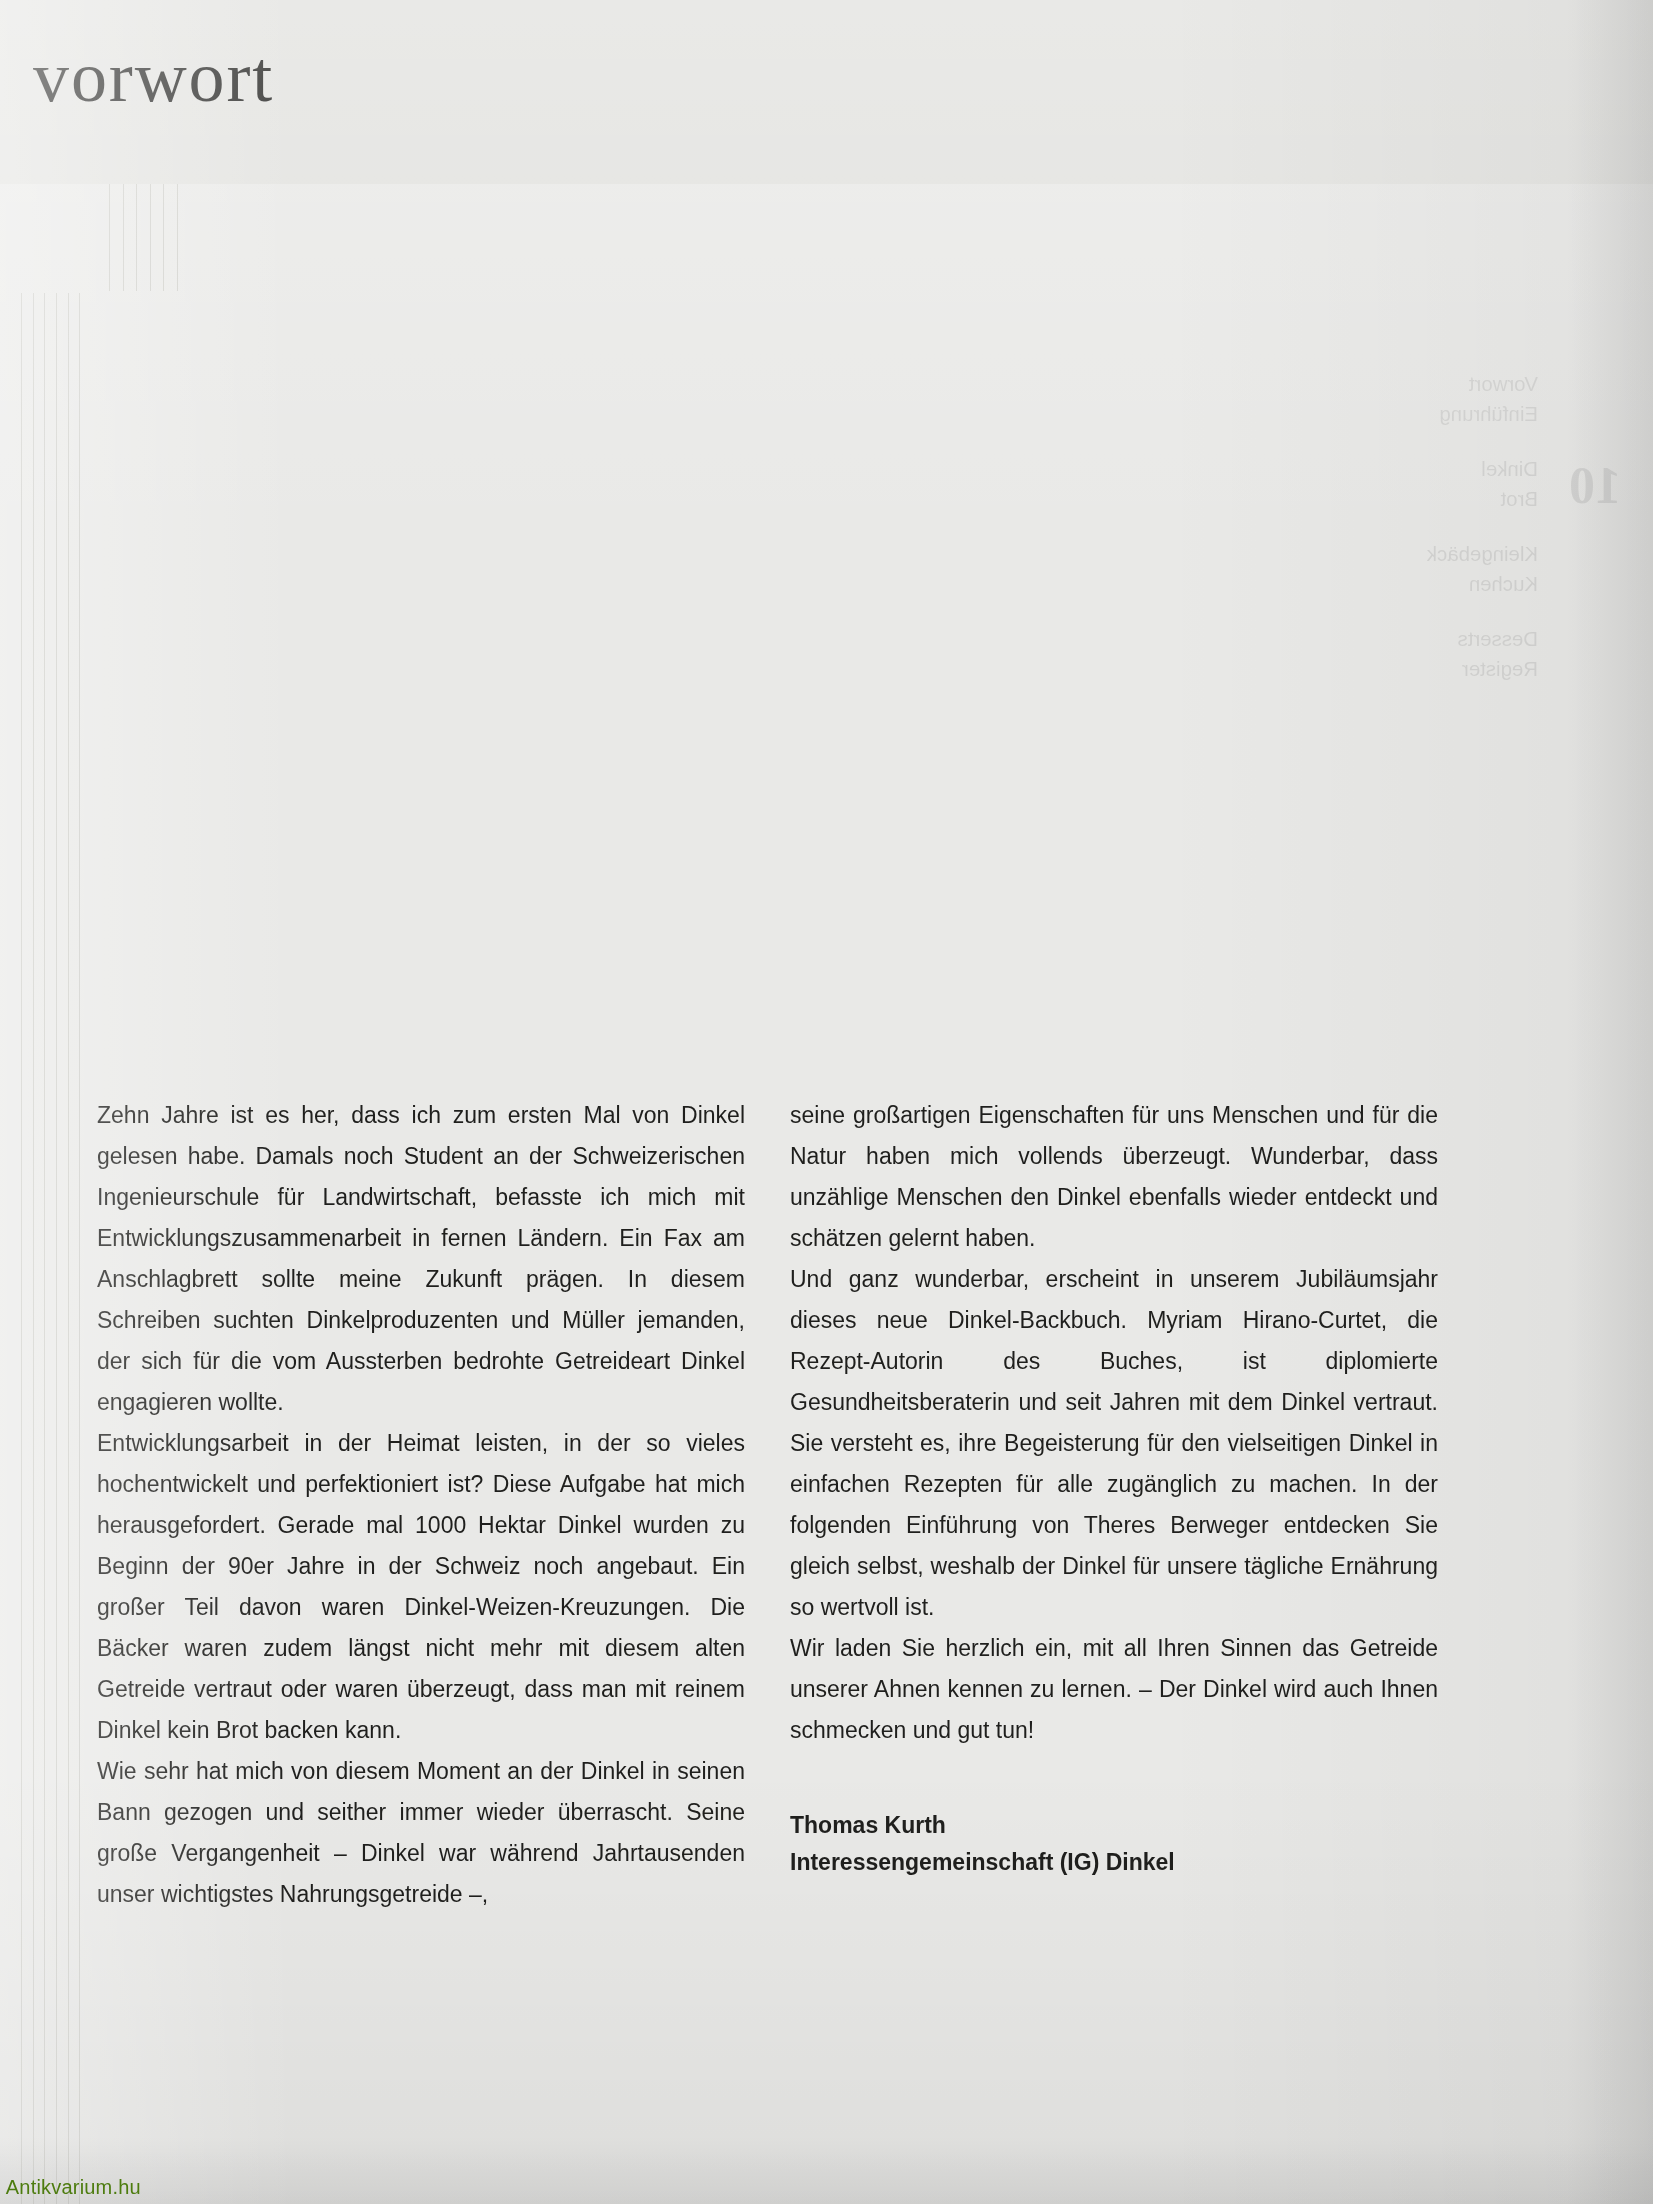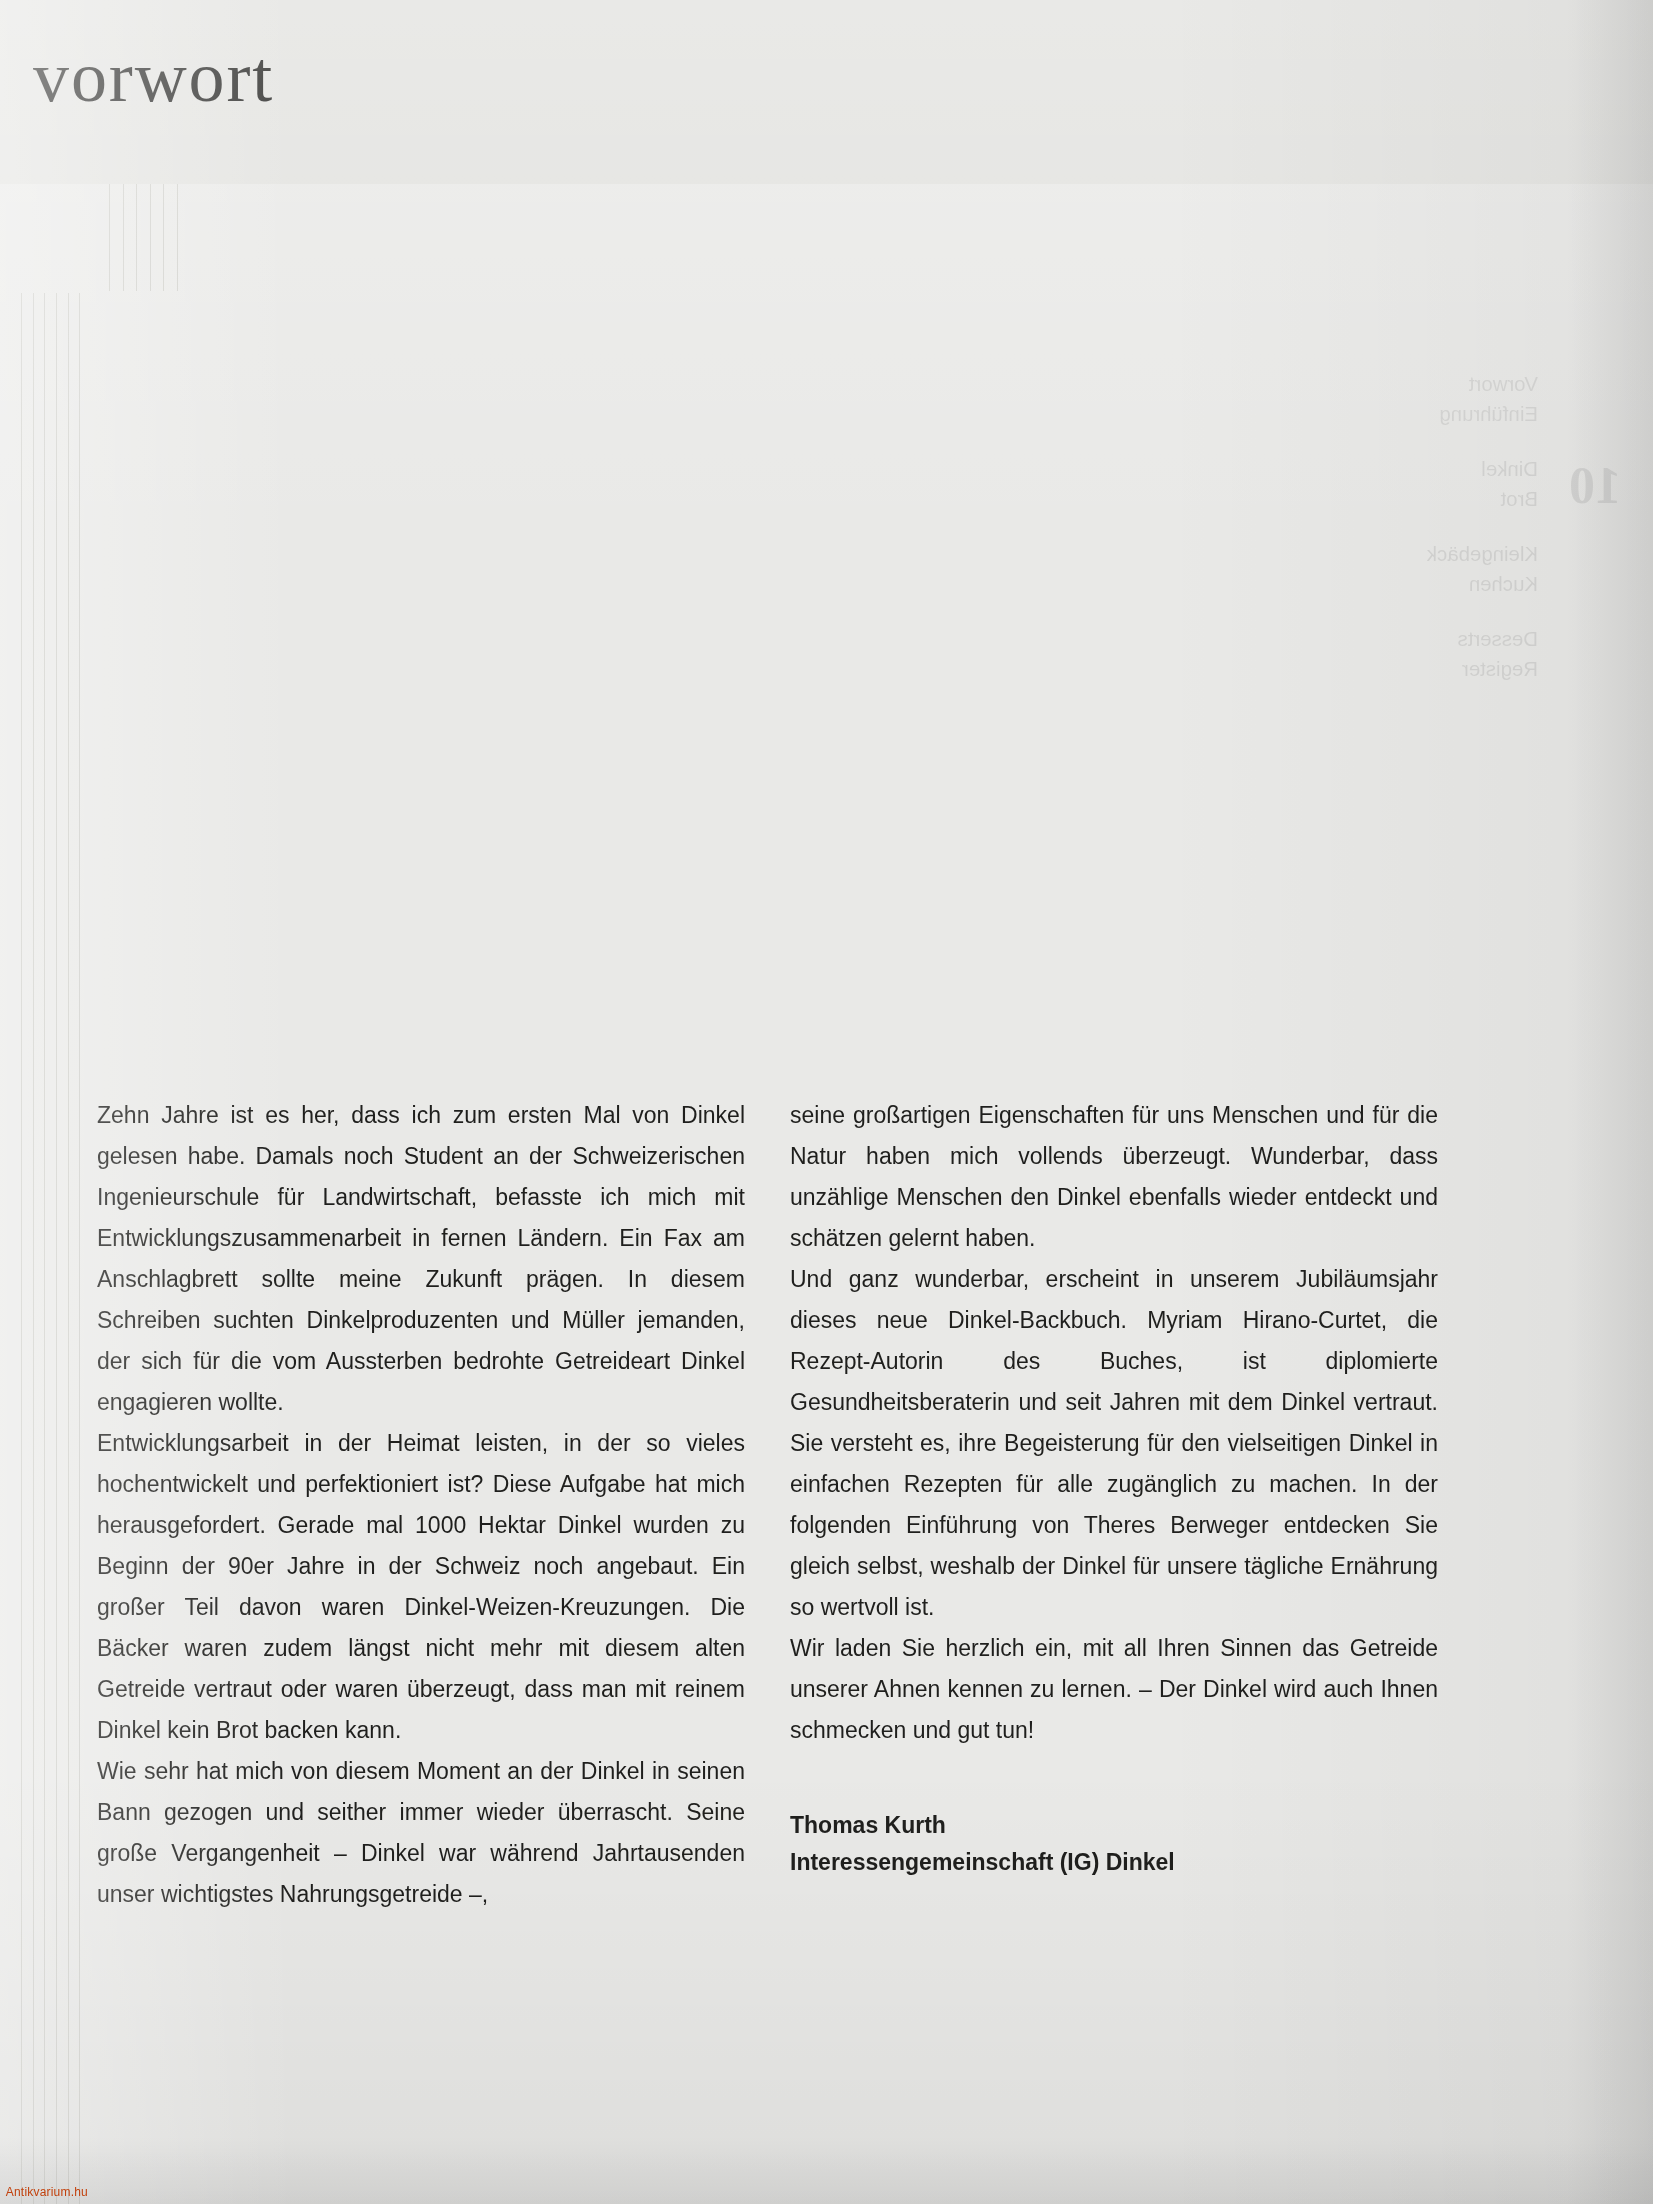--- a/index.html
+++ b/index.html
@@ -144,22 +144,22 @@
     font-weight: bold;
     line-height: 37px;
     text-align: left;
   }
   .signature div { white-space: nowrap; }
 
   .watermark {
     position: absolute;
     left: 5.8px;
     bottom: 5.8px;
-    font-size: 12px;
-    color: #c2410c;
+    font-size: 20px;
+    color: #4d7c0f;
     letter-spacing: 0.2px;
   }
 </style>
 </head>
 <body>
 
 <div class="page">
 
   <div class="ghost-layer">
     <div class="ghost-title">INHALT</div>

